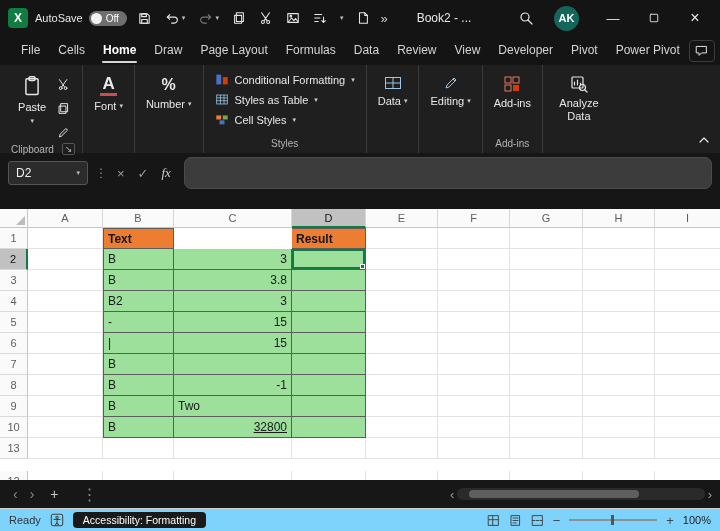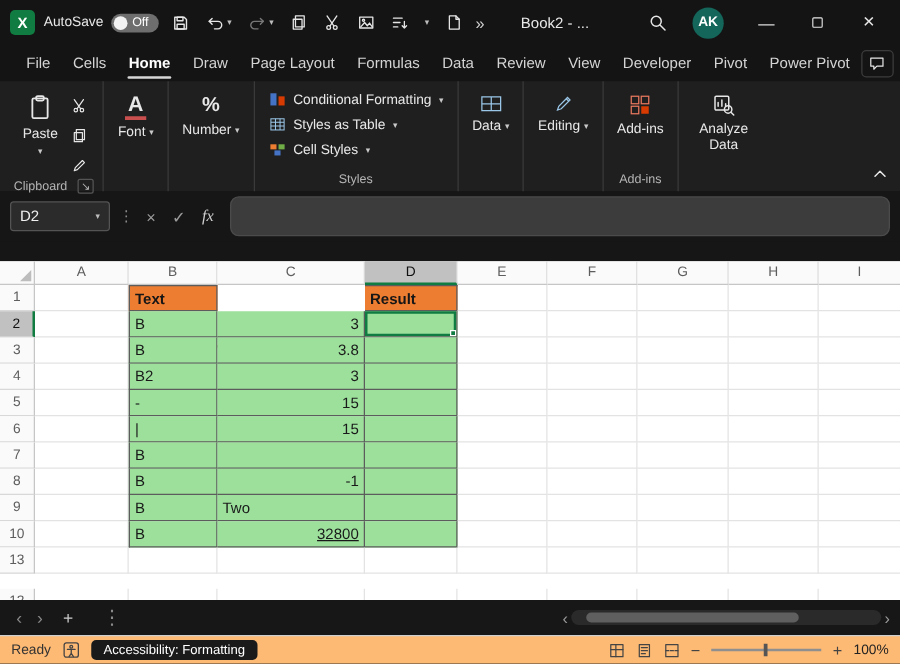--- a/index.html
+++ b/index.html
@@ -87,21 +87,21 @@
   .sheettab { padding:5px 13px 6px; font-size:12px; color:#c9c9c9; }
   .sheettab.active { color:#fff; font-weight:bold; background:#222; border-bottom:2px solid #2EA36B; }
   .addsheet { font-size:14px; color:#c9c9c9; padding:0 9px; }
   .dots2 { color:#8a8a8a; margin-left:12px; }
   .hscroll { margin-left:auto; display:flex; align-items:center; gap:3px; width:262px; }
   .sarr { color:#9a9a9a; font-size:13px; }
   .strack { flex:1; height:12px; background:#2a2a2a; border-radius:6px; position:relative; }
   .sthumb { position:absolute; left:12px; width:170px; top:2px; bottom:2px; background:#5f5f5f; border-radius:5px; }
 
   
-  .statusbar { height:23px; background:#fdba74; border-top:1px solid #cfcfcf; display:flex; align-items:center; padding:0 9px; gap:9px; font-size:11px; color:#333; flex:none; }
+  .statusbar { height:23px; background:#7dd3fc; border-top:1px solid #cfcfcf; display:flex; align-items:center; padding:0 9px; gap:9px; font-size:11px; color:#333; flex:none; }
   .st-acc { background:#1a1a1a; color:#fff; padding:2px 10px; border-radius:4px; font-size:10.5px; }
   .st-right { margin-left:auto; display:flex; align-items:center; gap:9px; }
   .zslider { width:88px; height:2px; background:#8f8f8f; position:relative; }
   .zknob { position:absolute; left:42px; top:-4px; width:3px; height:10px; background:#555; }
   .zsign { font-size:13px; color:#444; }
   .st-zoom { color:#222; }
 </style>
 </head>
 <body>
 

